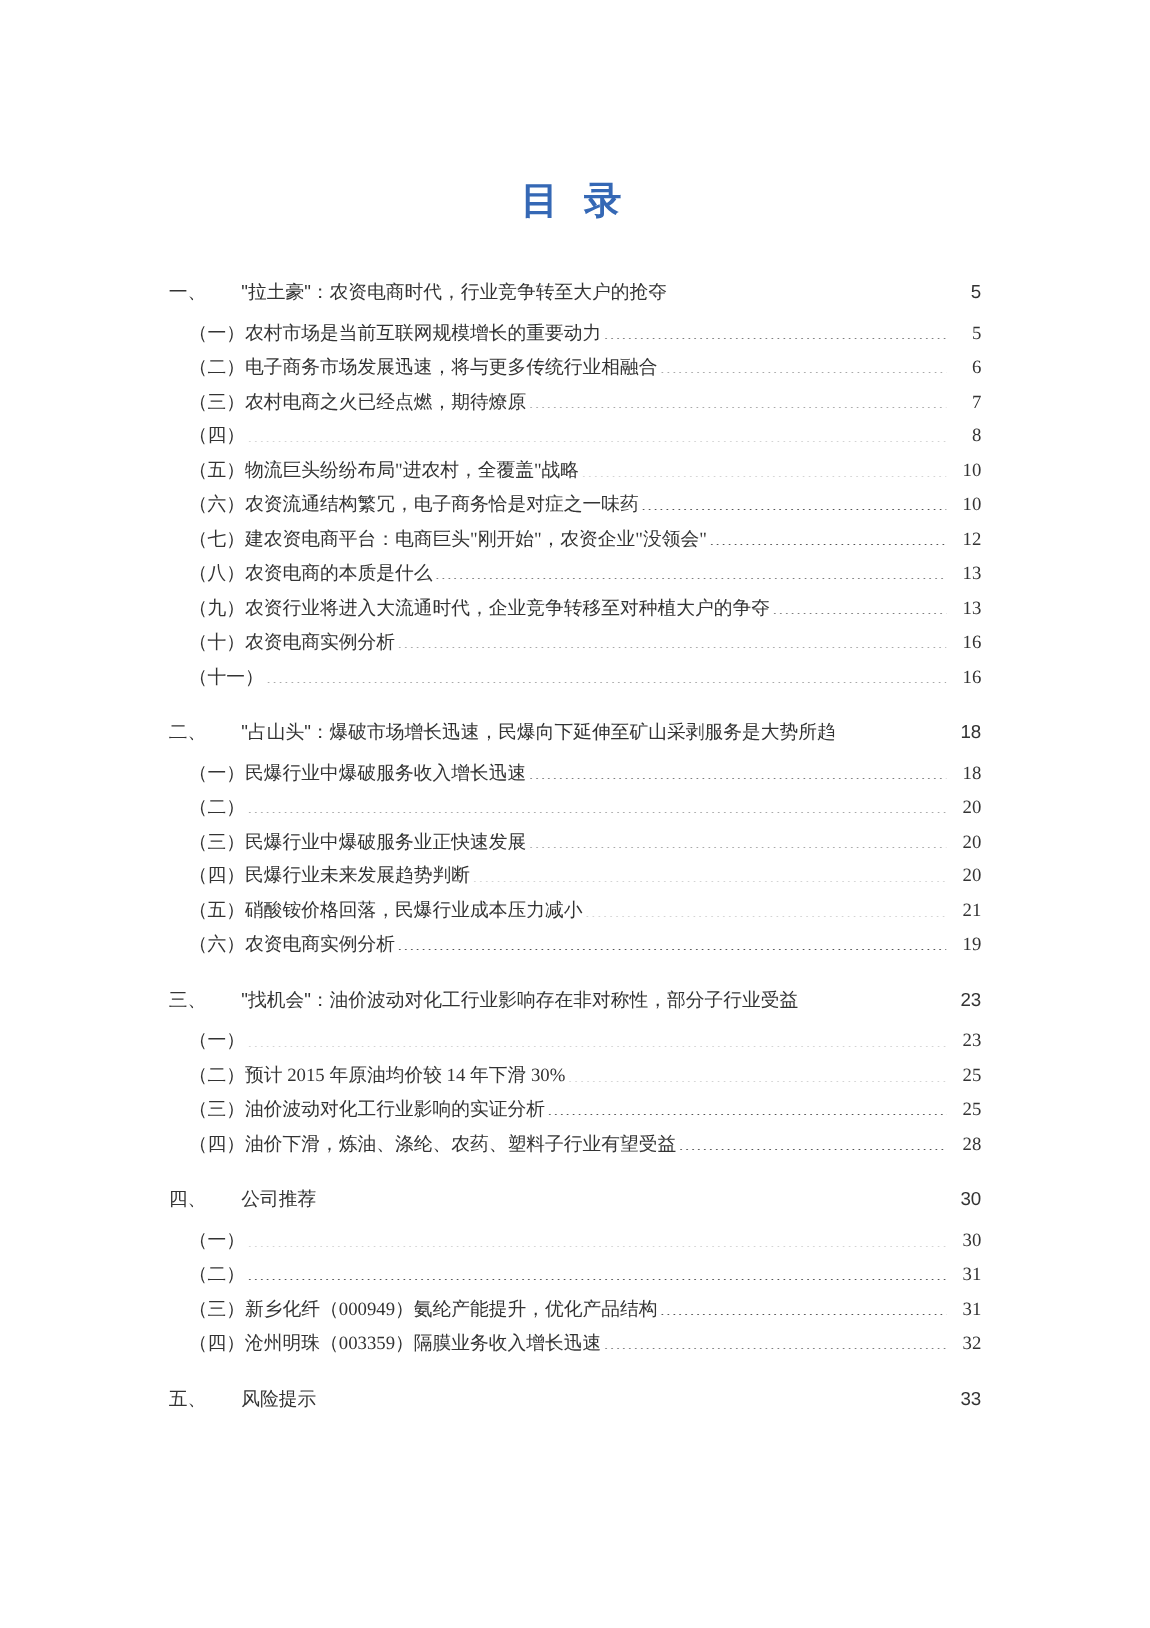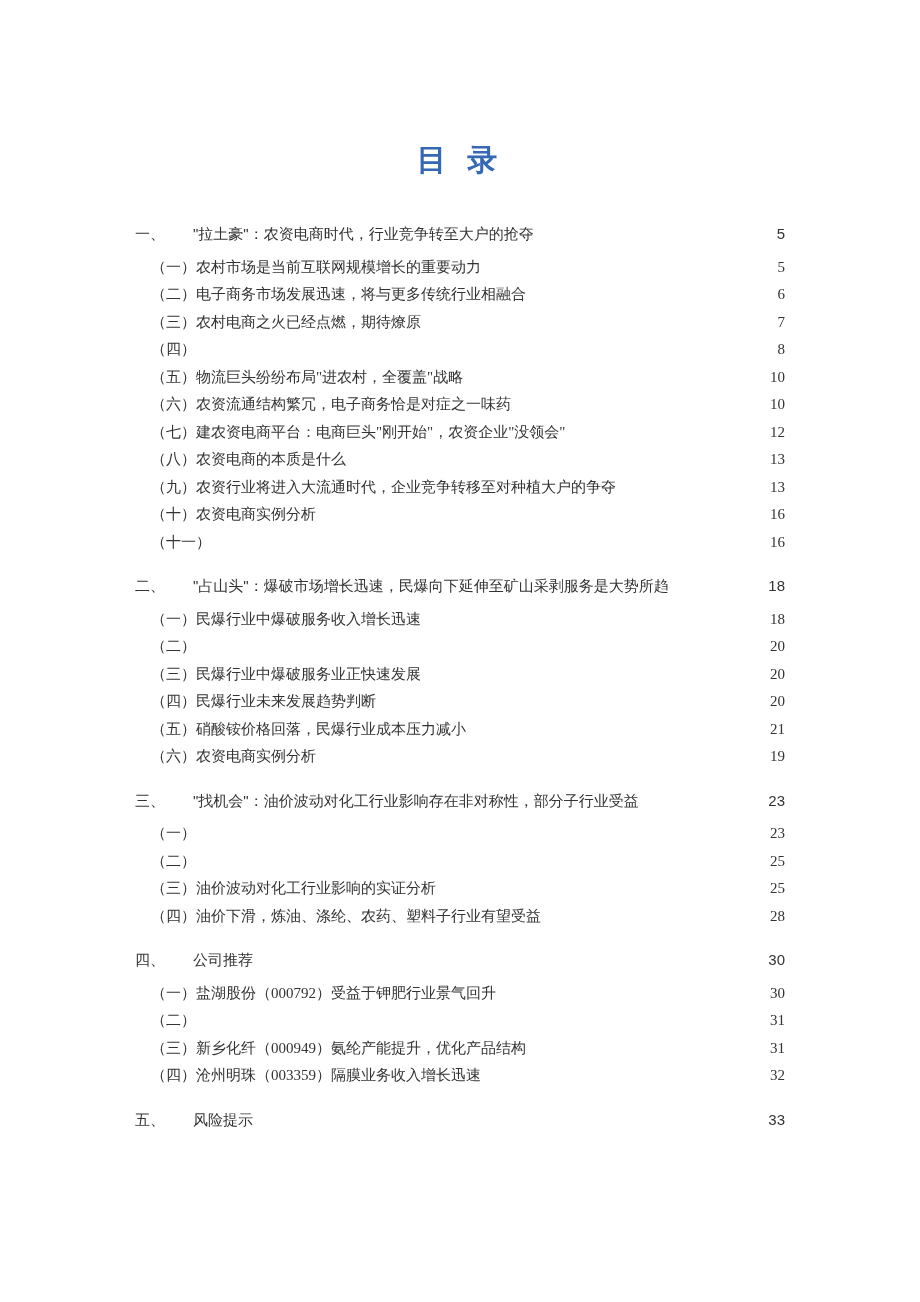--- a/index.html
+++ b/index.html
@@ -201,20 +201,21 @@
         <span class="toc-dots"></span>
         <span class="toc-page">23</span>
       </div>
       <div class="toc-row level2">
         <span class="toc-marker">（一）</span>
         <span class="toc-dots"></span>
         <span class="toc-page">23</span>
       </div>
       <div class="toc-row level2">
         <span class="toc-marker">（二）</span>
+        <span class="toc-label">预计 2015 年原油均价较 14 年下滑 30%</span>
         <span class="toc-dots"></span>
         <span class="toc-page">25</span>
       </div>
       <div class="toc-row level2">
         <span class="toc-marker">（三）</span>
         <span class="toc-label">油价波动对化工行业影响的实证分析</span>
         <span class="toc-dots"></span>
         <span class="toc-page">25</span>
       </div>
       <div class="toc-row level2">
@@ -224,21 +225,20 @@
         <span class="toc-page">28</span>
       </div>
       <div class="toc-row level1">
         <span class="toc-marker">四、</span>
         <span class="toc-label">公司推荐</span>
         <span class="toc-dots"></span>
         <span class="toc-page">30</span>
       </div>
       <div class="toc-row level2">
         <span class="toc-marker">（一）</span>
-        <span class="toc-label">盐湖股份（000792）受益于钾肥行业景气回升</span>
         <span class="toc-dots"></span>
         <span class="toc-page">30</span>
       </div>
       <div class="toc-row level2">
         <span class="toc-marker">（二）</span>
         <span class="toc-dots"></span>
         <span class="toc-page">31</span>
       </div>
       <div class="toc-row level2">
         <span class="toc-marker">（三）</span>

